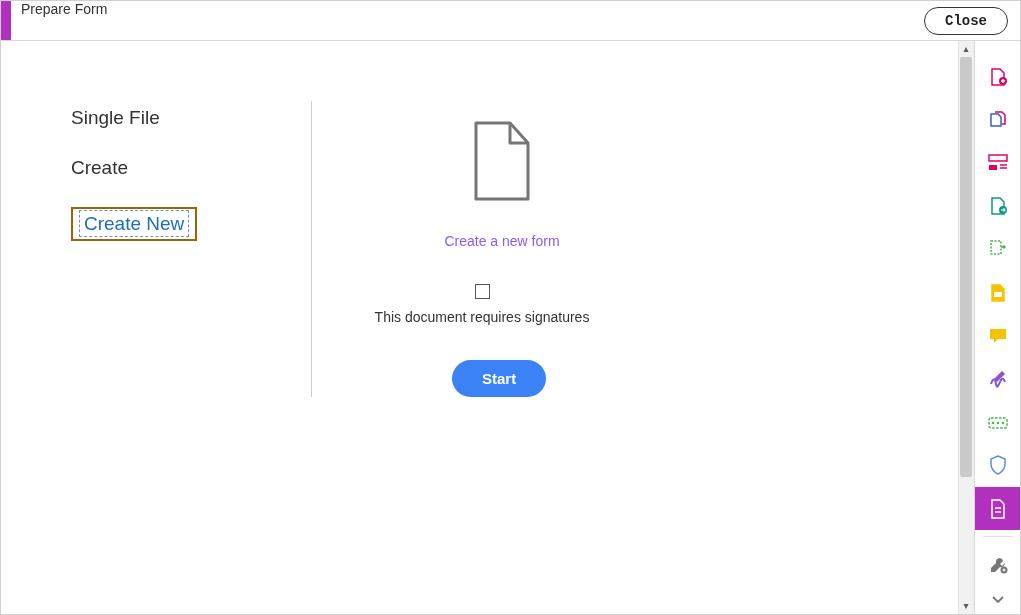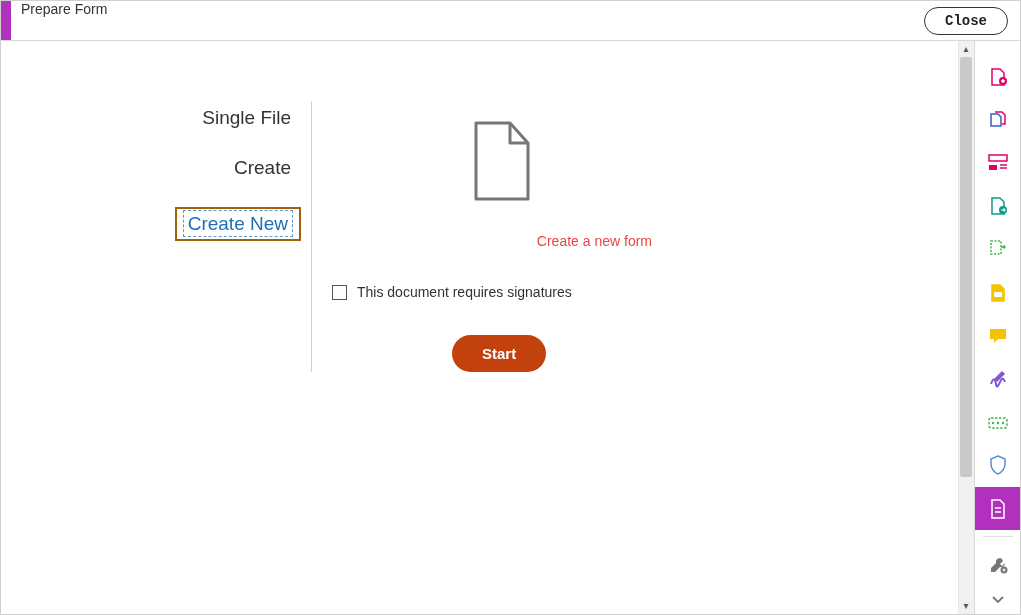--- a/index.html
+++ b/index.html
@@ -96,21 +96,20 @@
       font-weight: 300;
       color: #333;
       margin-bottom: 50px;
       margin-left: 20px;
     }
     .form-selector {
       display: flex;
     }
     .options-col {
       width: 240px;
-      text-align: right;
       padding-right: 20px;
       padding-top: 6px;
     }
     .option-item {
       font-size: 19px;
       color: #333;
       margin-bottom: 28px;
       cursor: pointer;
       display: block;
     }
@@ -134,50 +133,51 @@
       padding-left: 40px;
       padding-top: 0;
     }
     .file-icon-wrap {
       text-align: center;
       width: 300px;
       margin-top: 20px;
     }
     .file-icon-wrap svg { display: inline-block; }
     .detail-text {
-      text-align: right;
+      text-align: center;
       width: 300px;
       font-size: 14px;
-      color: #ef4444;
+      color: #8b5cf6;
       margin-top: 28px;
       margin-bottom: 35px;
     }
     .checkbox-row {
       display: flex;
       align-items: center;
       gap: 10px;
       width: 300px;
       justify-content: flex-start;
       margin-bottom: 35px;
       margin-left: -20px;
+      flex-direction: column;
     }
     .checkbox-box {
       width: 15px;
       height: 15px;
       border: 1.5px solid #555;
       background: #fff;
       cursor: pointer;
     }
     .checkbox-label {
       font-size: 14px;
       color: #333;
     }
     .start-btn {
       display: block;
-      background: #c2410c;
+      background: #3b82f6;
       color: #fff;
       border: none;
       border-radius: 20px;
       padding: 10px 30px;
       font-size: 15px;
       font-weight: 600;
       cursor: pointer;
       margin-left: 100px;
     }
     .tool-rail {

